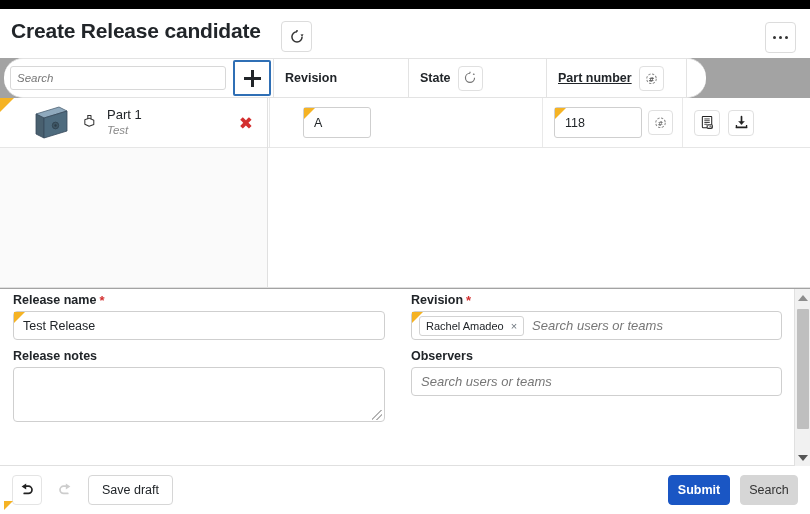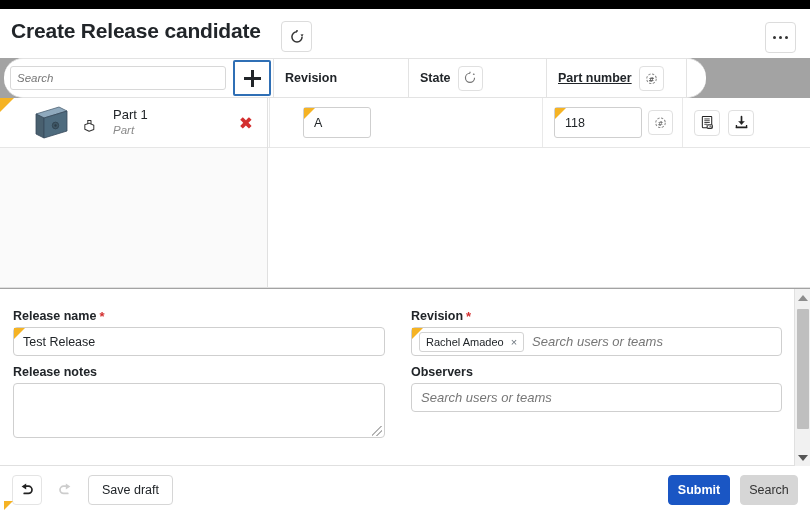--- a/index.html
+++ b/index.html
@@ -96,21 +96,21 @@
     cursor:pointer;
   }
   .corner-flag {
     position:absolute; left:0; top:0; width:0; height:0;
     border-top:14px solid #f5b324; border-right:14px solid transparent;
   }
   .thumb {
     margin-left:28px; width:46px; height:40px; flex:none;
     display:flex; align-items:center; justify-content:center;
   }
-  .part-text { margin-left:8px; display:flex; align-items:flex-end; gap:16px; }
+  .part-text { margin-left:8px; display:flex; align-items:center; gap:10px; }
   .part-icon { margin-top:1px; flex:none; }
   .part-labels { display:flex; flex-direction:column; line-height:1.15; }
   .part-name { font-size:13px; color:#212529; }
   .part-type { font-size:11.5px; font-style:italic; color:#8a8a8a; margin-top:1px; }
   .del-x {
     position:absolute; right:14px; top:50%; transform:translateY(-50%);
     color:#d32f2f; font-size:17px; font-weight:bold; cursor:pointer;
     line-height:1; font-family:"DejaVu Sans", sans-serif;
   }
 
@@ -145,21 +145,21 @@
     width:26px; height:26px; border:1px solid #e0e0e0; border-radius:4px;
     background:#fff; display:flex; align-items:center; justify-content:center;
     cursor:pointer; flex:none;
   }
 
   
   .form-section {
     position:absolute; left:0; top:289px; width:810px; height:177px;
     background:#fff; border-bottom:1px solid #e0e0e0; overflow:hidden;
   }
-  .form-col { position:absolute; top:20px; }
+  .form-col { position:absolute; top:4px; }
   .col-left  { left:13px; width:372px; }
   .col-right { left:411px; width:371px; }
   .f-label {
     font-size:12.5px; font-weight:bold; color:#212529; margin-bottom:4px;
     display:flex; align-items:center; gap:3px;
   }
   .req { color:#d32f2f; font-size:13px; line-height:1; }
   .f-input {
     position:relative; width:100%; height:29px; border:1px solid #cfcfcf;
     border-radius:4px; background:#fff; display:flex; align-items:center;
@@ -318,21 +318,21 @@
       <span class="part-text">
         <span class="part-icon">
           <svg width="15" height="14" viewBox="0 0 16 15">
             <path d="M3 6.2 L7.6 4.4 L12.6 6.6 L12.6 11.2 L7.6 13.2 L3 11.0 Z" fill="#fff" stroke="#333" stroke-width="1.1" stroke-linejoin="round"></path>
             <path d="M6.2 1.6 L6.2 5.2" fill="none" stroke="#333" stroke-width="1.1" stroke-linecap="round"></path>
             <path d="M6.2 1.6 L9.6 1.6 L9.6 5.6" fill="none" stroke="#333" stroke-width="1.1" stroke-linejoin="round"></path>
           </svg>
         </span>
         <span class="part-labels">
           <span class="part-name">Part 1</span>
-          <span class="part-type">Part</span>
+          <span class="part-type">Test</span>
         </span>
       </span>
 
       <span class="del-x">✖</span>
     </div>
   </div>
 
   <div class="data-area">
     <div class="data-row">
 

